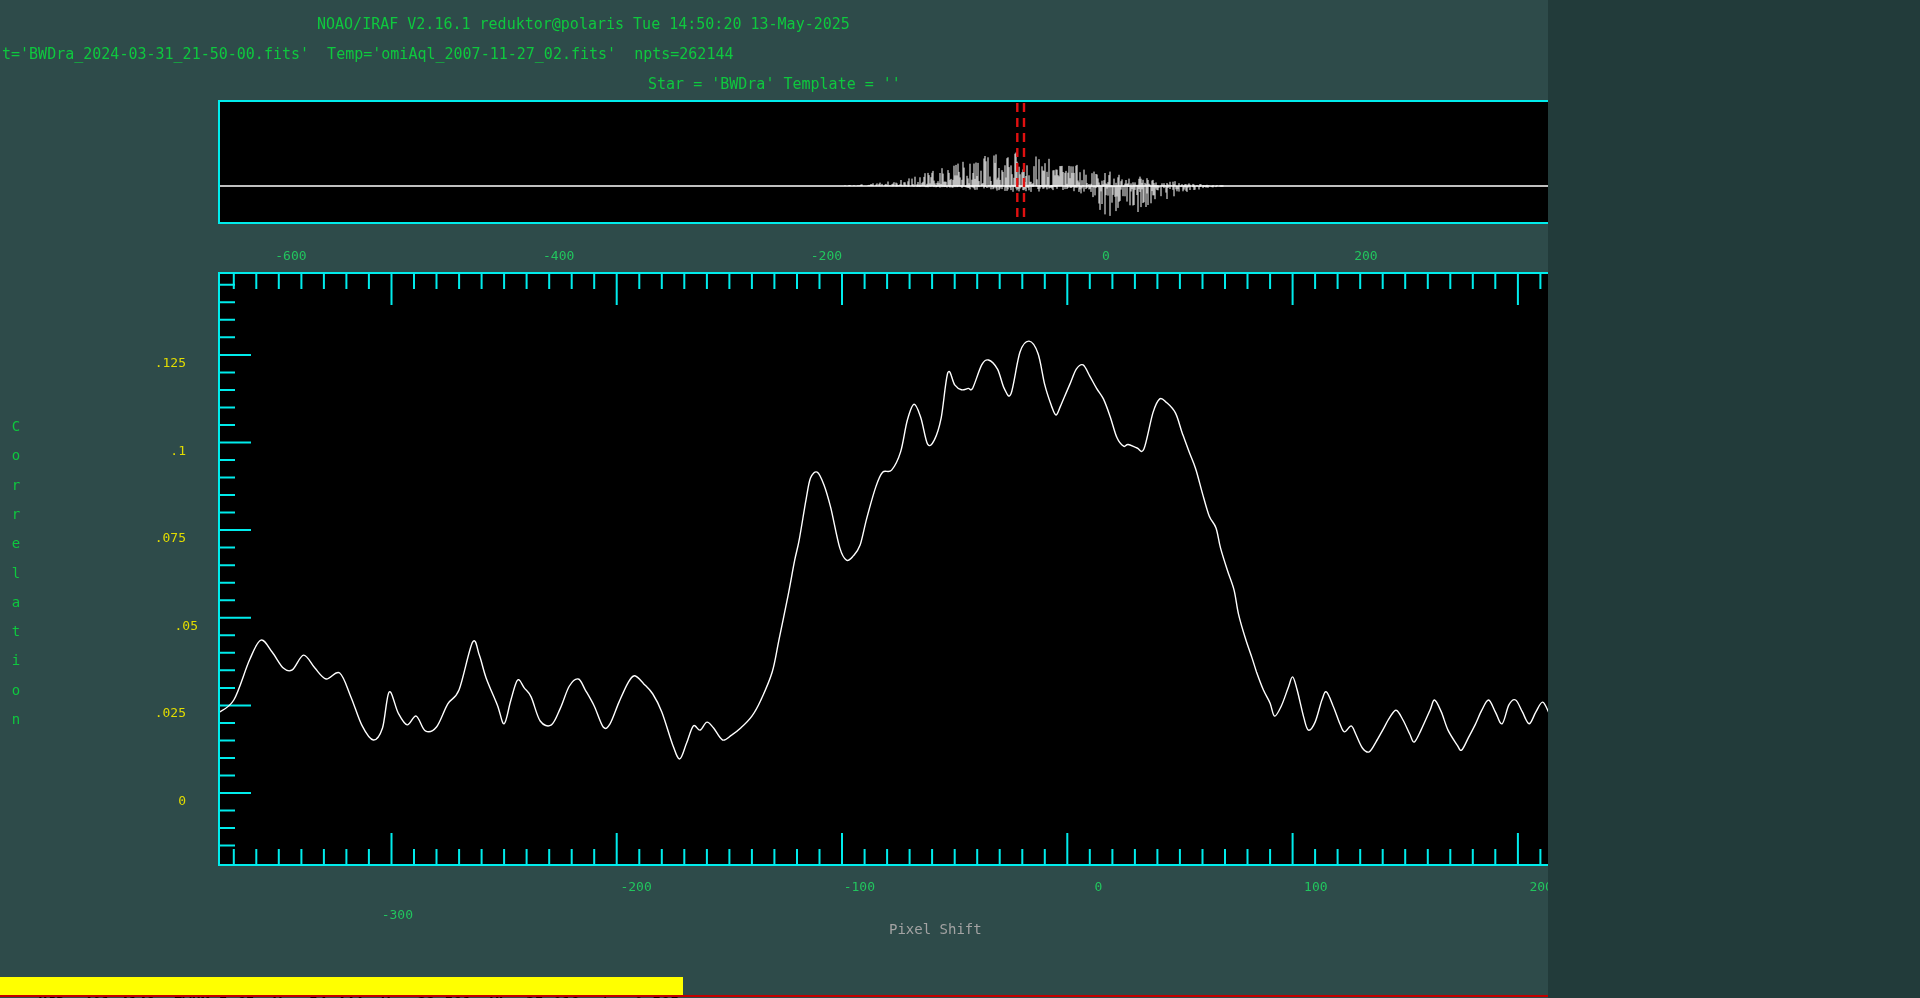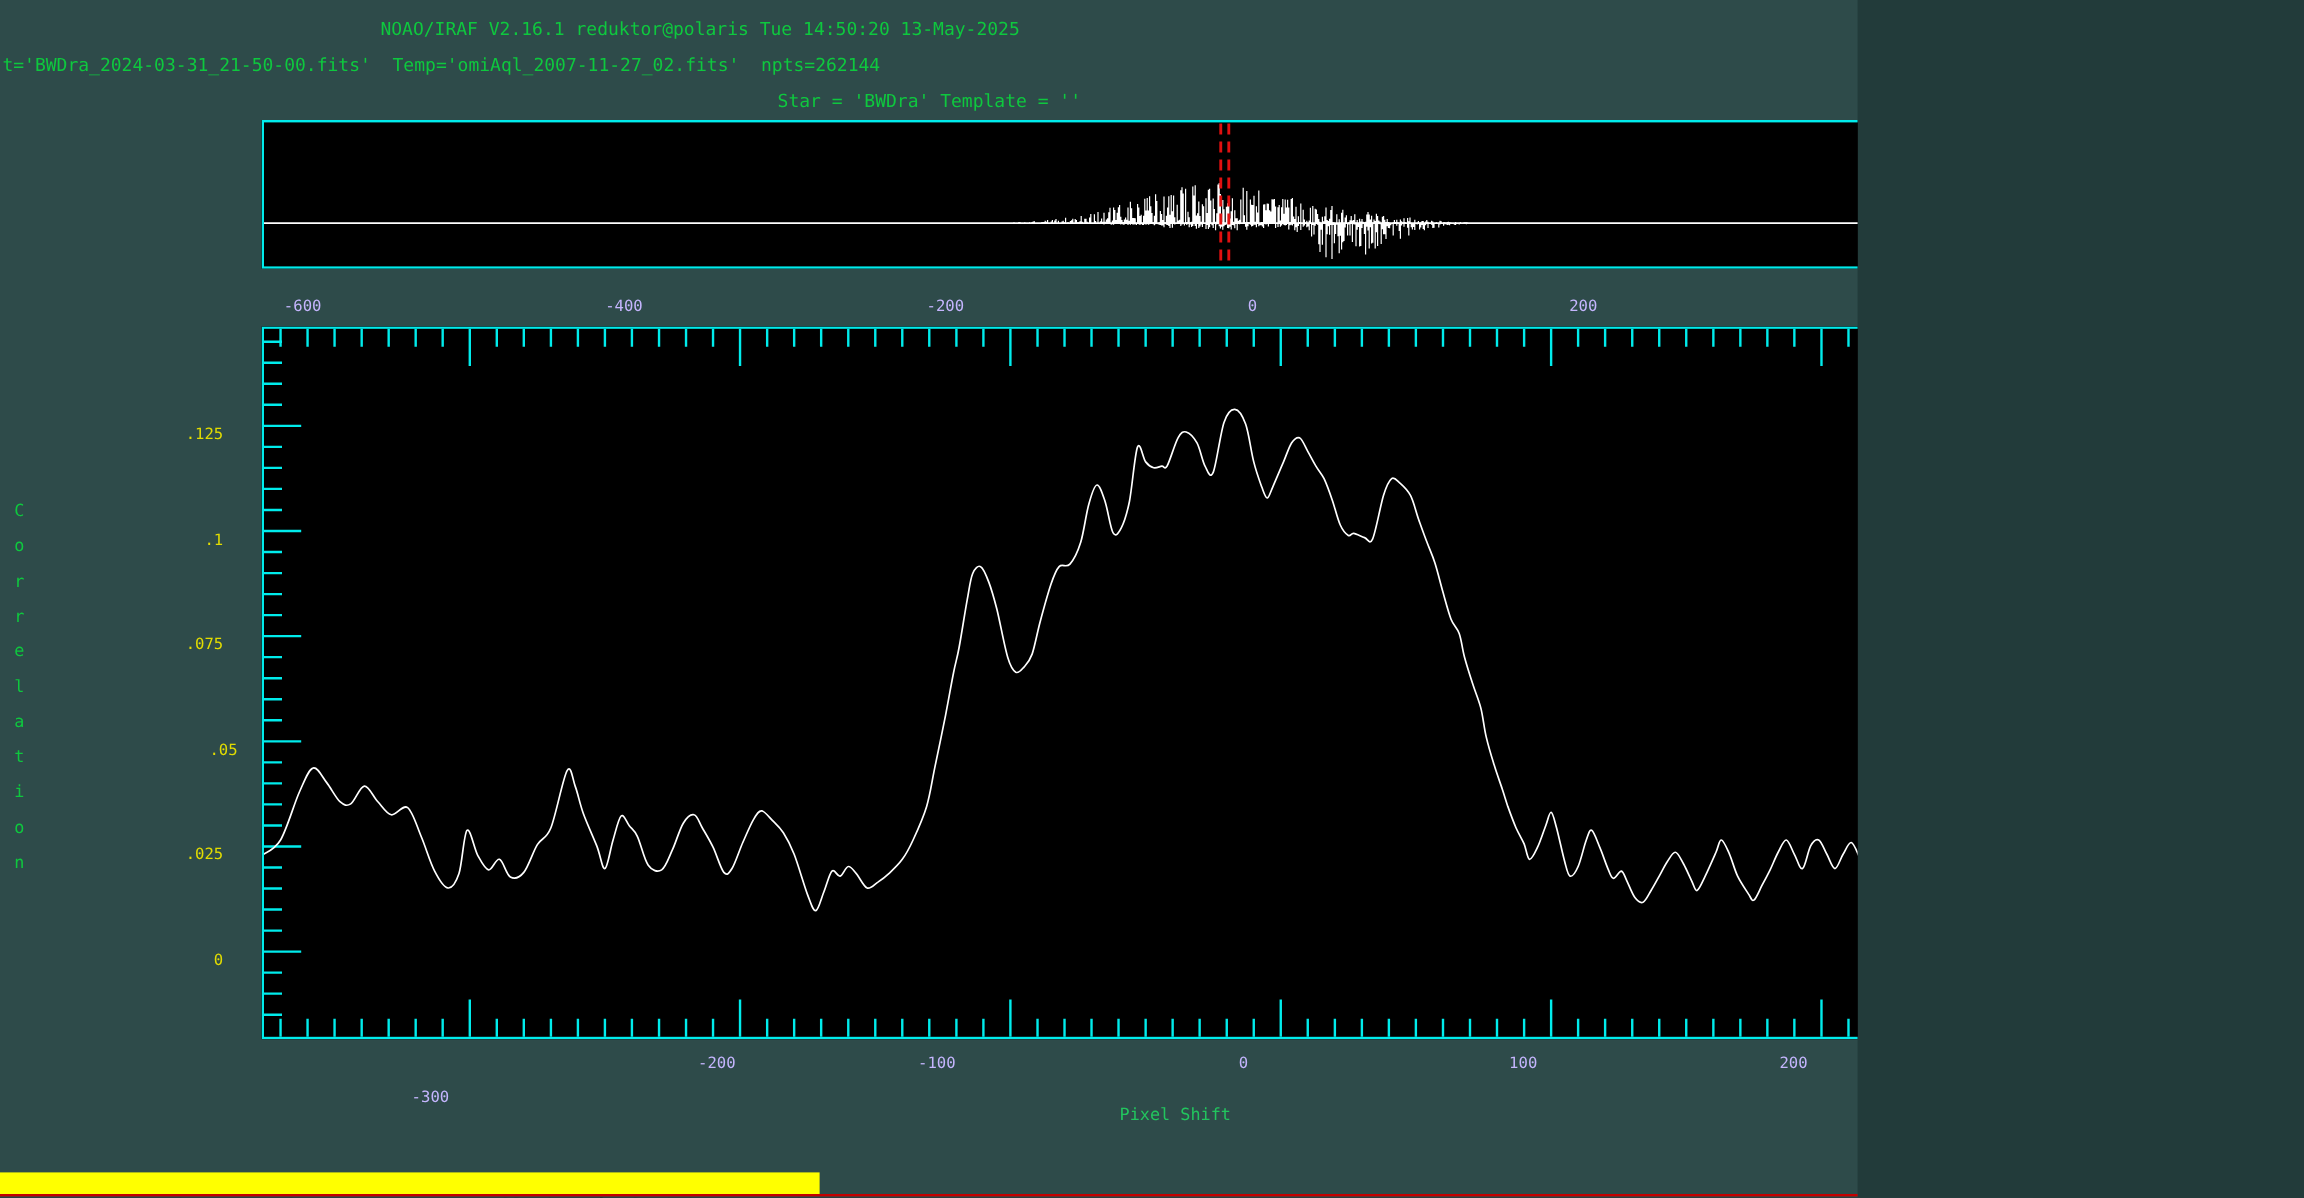--- a/index.html
+++ b/index.html
@@ -5,23 +5,23 @@
   html,body{margin:0;padding:0;background:#223b3a;}
   .screen{
     position:relative;width:1548px;height:998px;overflow:hidden;
     background:#2e4b4a;
     font-family:"DejaVu Sans Mono","Liberation Mono",monospace;
   }
   .gtext{position:absolute;color:#0ec83e;font-size:15px;line-height:16px;white-space:pre;}
   .panel{position:absolute;background:#000;}
   .panel svg{position:absolute;left:0;top:0;}
   .ylab{position:absolute;color:#e2dc00;font-size:13px;line-height:16px;text-align:right;width:86px;}
-  .xlab{position:absolute;color:#c4b5fd;font-size:13px;line-height:16px;text-align:left;width:70px;}
+  .xlab{position:absolute;color:#22c55e;font-size:13px;line-height:16px;text-align:right;width:70px;}
   .vletter{position:absolute;color:#0ec83e;font-size:14px;line-height:16px;width:18px;text-align:center;}
-  .xtitle{position:absolute;color:#22c55e;font-size:14px;line-height:16px;margin-left:44px;}
+  .xtitle{position:absolute;color:#a3a3a3;font-size:14px;line-height:16px;}
   .statusbar{
     position:absolute;left:0;top:977px;height:18px;background:#ffff00;
     color:#000;font-size:15px;line-height:18px;font-weight:bold;
     padding:0 4px 0 2px;white-space:pre;
   }
   .redline{position:absolute;left:0;top:995px;width:1920px;height:2px;background:#c40000;}
   .redcursor{position:absolute;left:1906px;top:967px;width:2px;height:28px;background:#c40000;}
 </style>
 </head>
 <body>
@@ -83,21 +83,21 @@
       <span class="vletter" style="left: 7px; top: 564.5px;">l</span>
       <span class="vletter" style="left: 7px; top: 593.8px;">a</span>
       <span class="vletter" style="left: 7px; top: 623.1px;">t</span>
       <span class="vletter" style="left: 7px; top: 652.4px;">i</span>
       <span class="vletter" style="left: 7px; top: 681.7px;">o</span>
       <span class="vletter" style="left: 7px; top: 711px;">n</span>
     </div>
   <div id="xAxisLabels">
       <span class="xlab" style="left: 343px; top: 879px; margin-top: 28px;">-300</span>
       <span class="xlab" style="left: 581.747px; top: 879px;">-200</span>
-      <span class="xlab" style="left: 765px; top: 879px;">-100</span>
+      <span class="xlab" style="left: 805px; top: 879px;">-100</span>
       <span class="xlab" style="left: 1032.31px; top: 879px;">0</span>
       <span class="xlab" style="left: 1257.59px; top: 879px;">100</span>
       <span class="xlab" style="left: 1482.87px; top: 879px;">200</span>
       <span class="xlab" style="left: 1708.15px; top: 879px;">300</span>
     </div>
 
   <div class="xtitle" style="left:889px;top:921px;">Pixel Shift</div>
 
   <div class="statusbar">
     <span>HJD= 401.4149  FWHM=5.65  Vr=-54.444  Vo=-32.581  Vh=-35.018 +/- -0.585</span>

